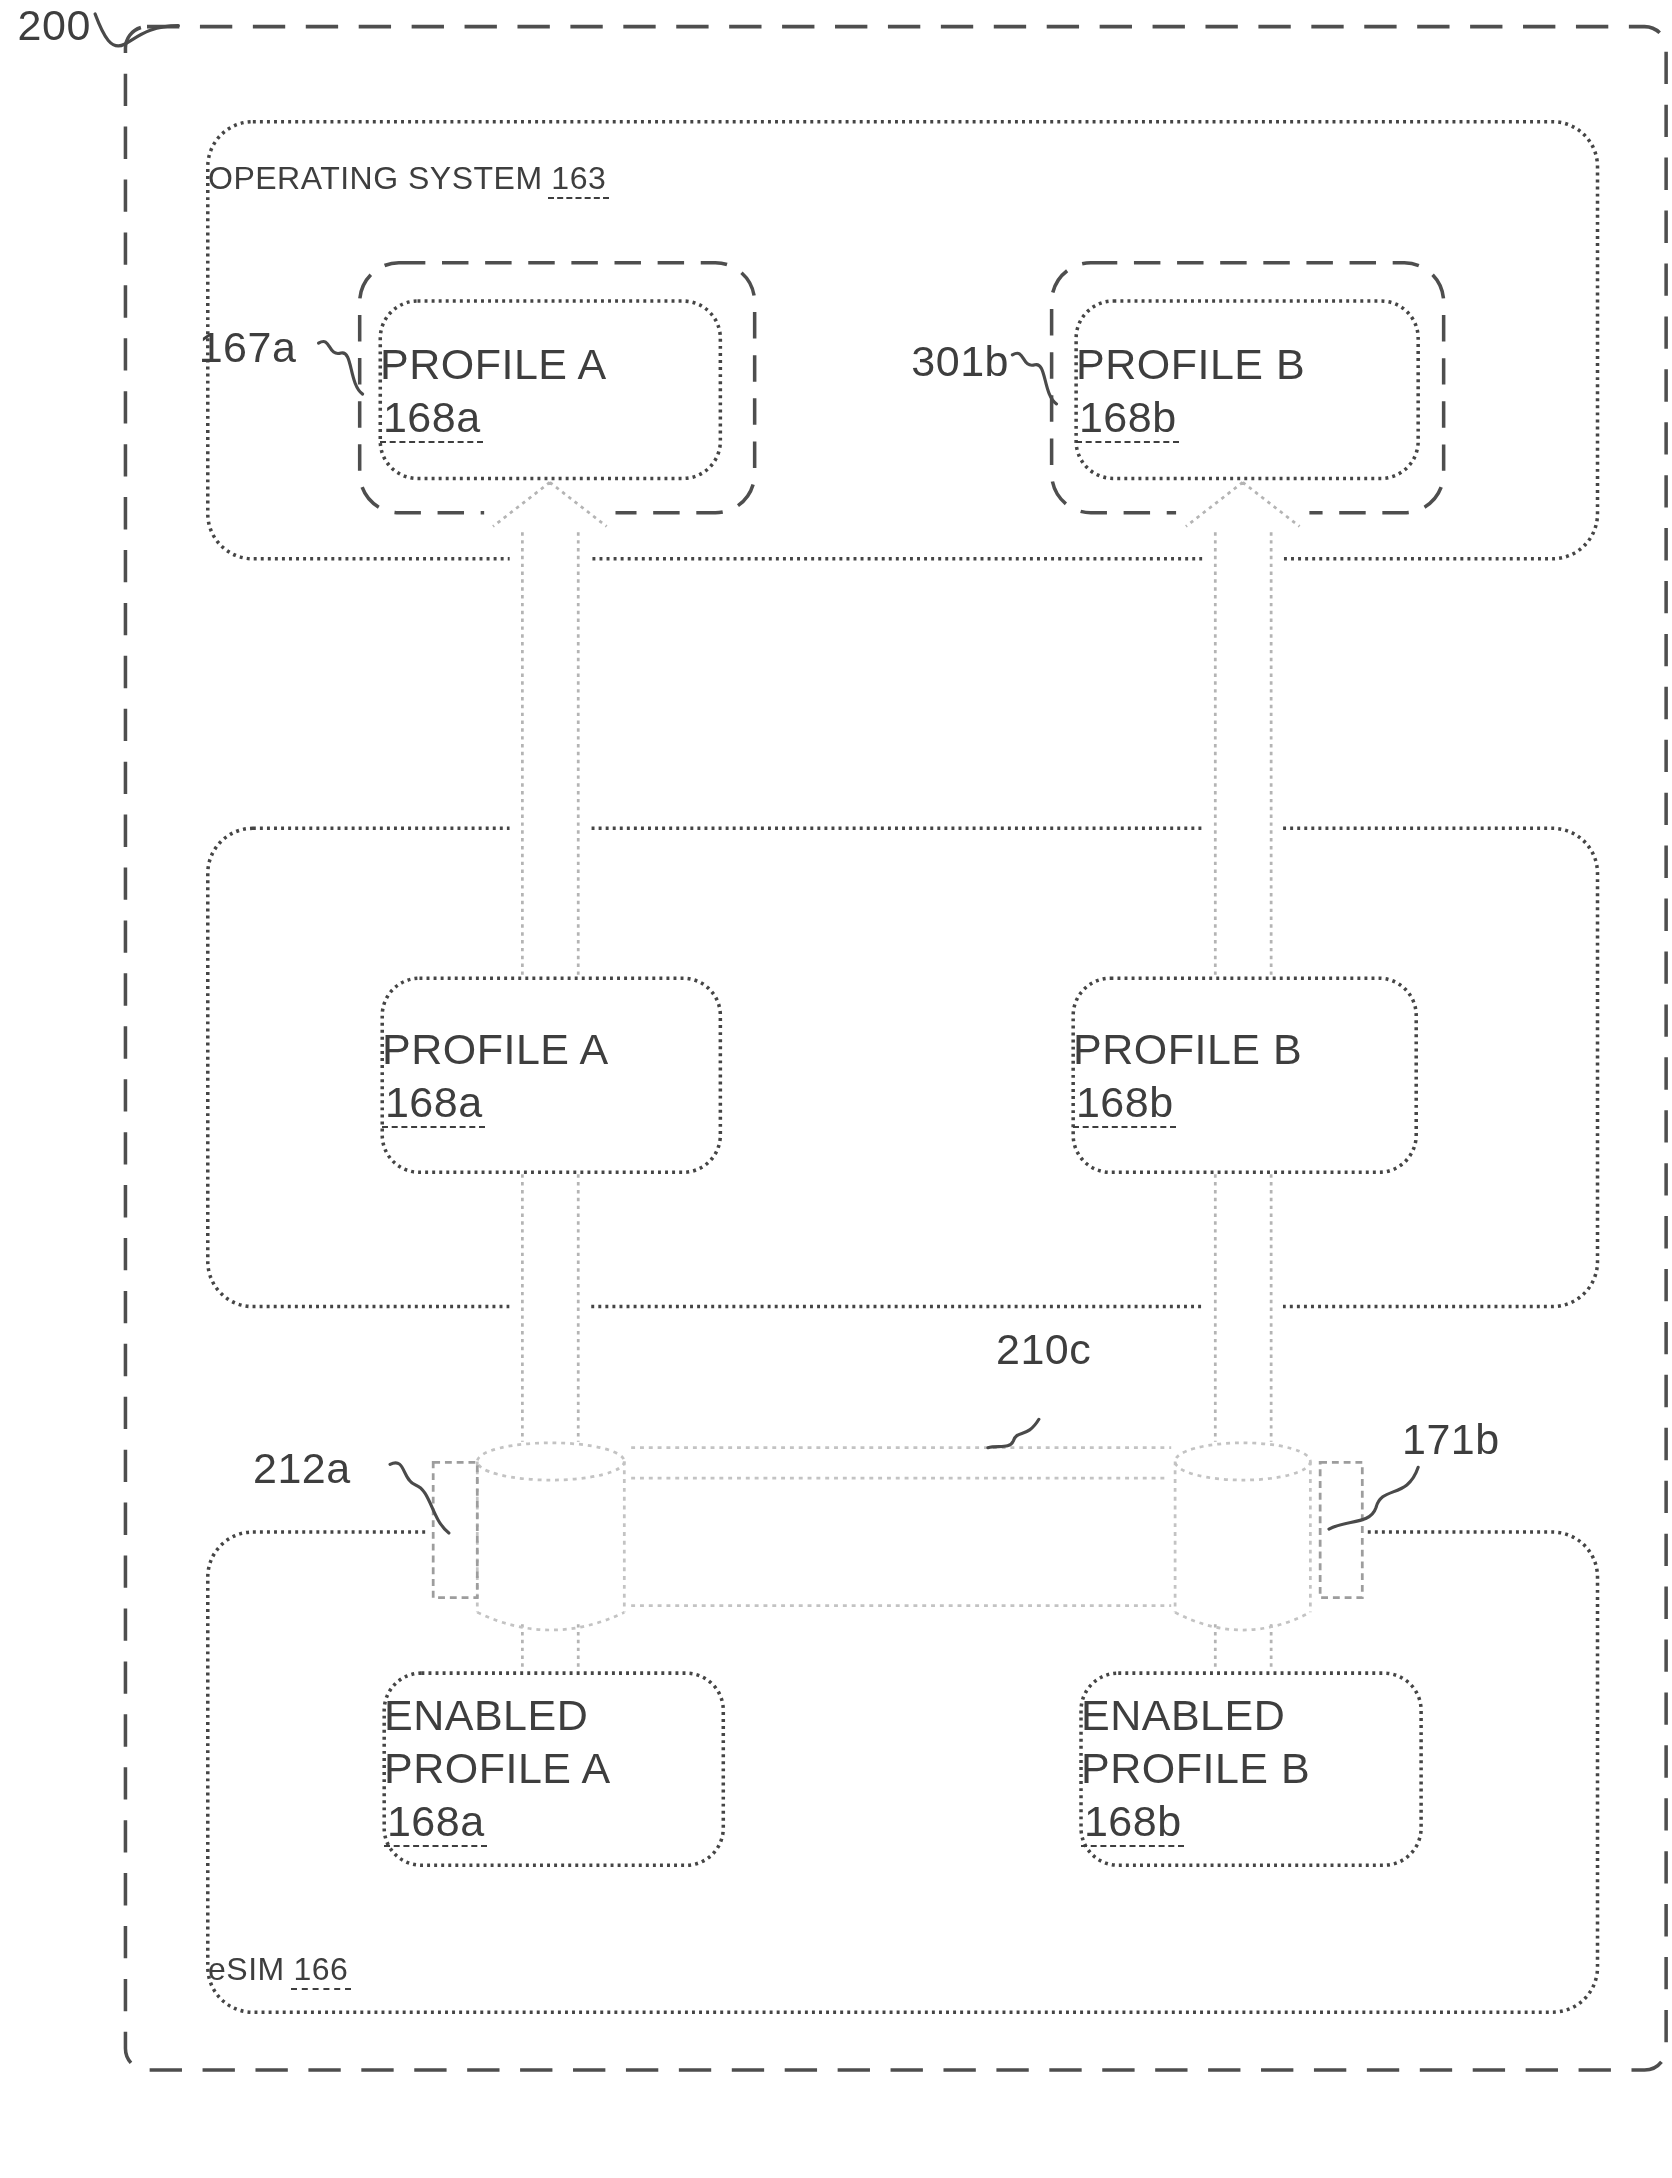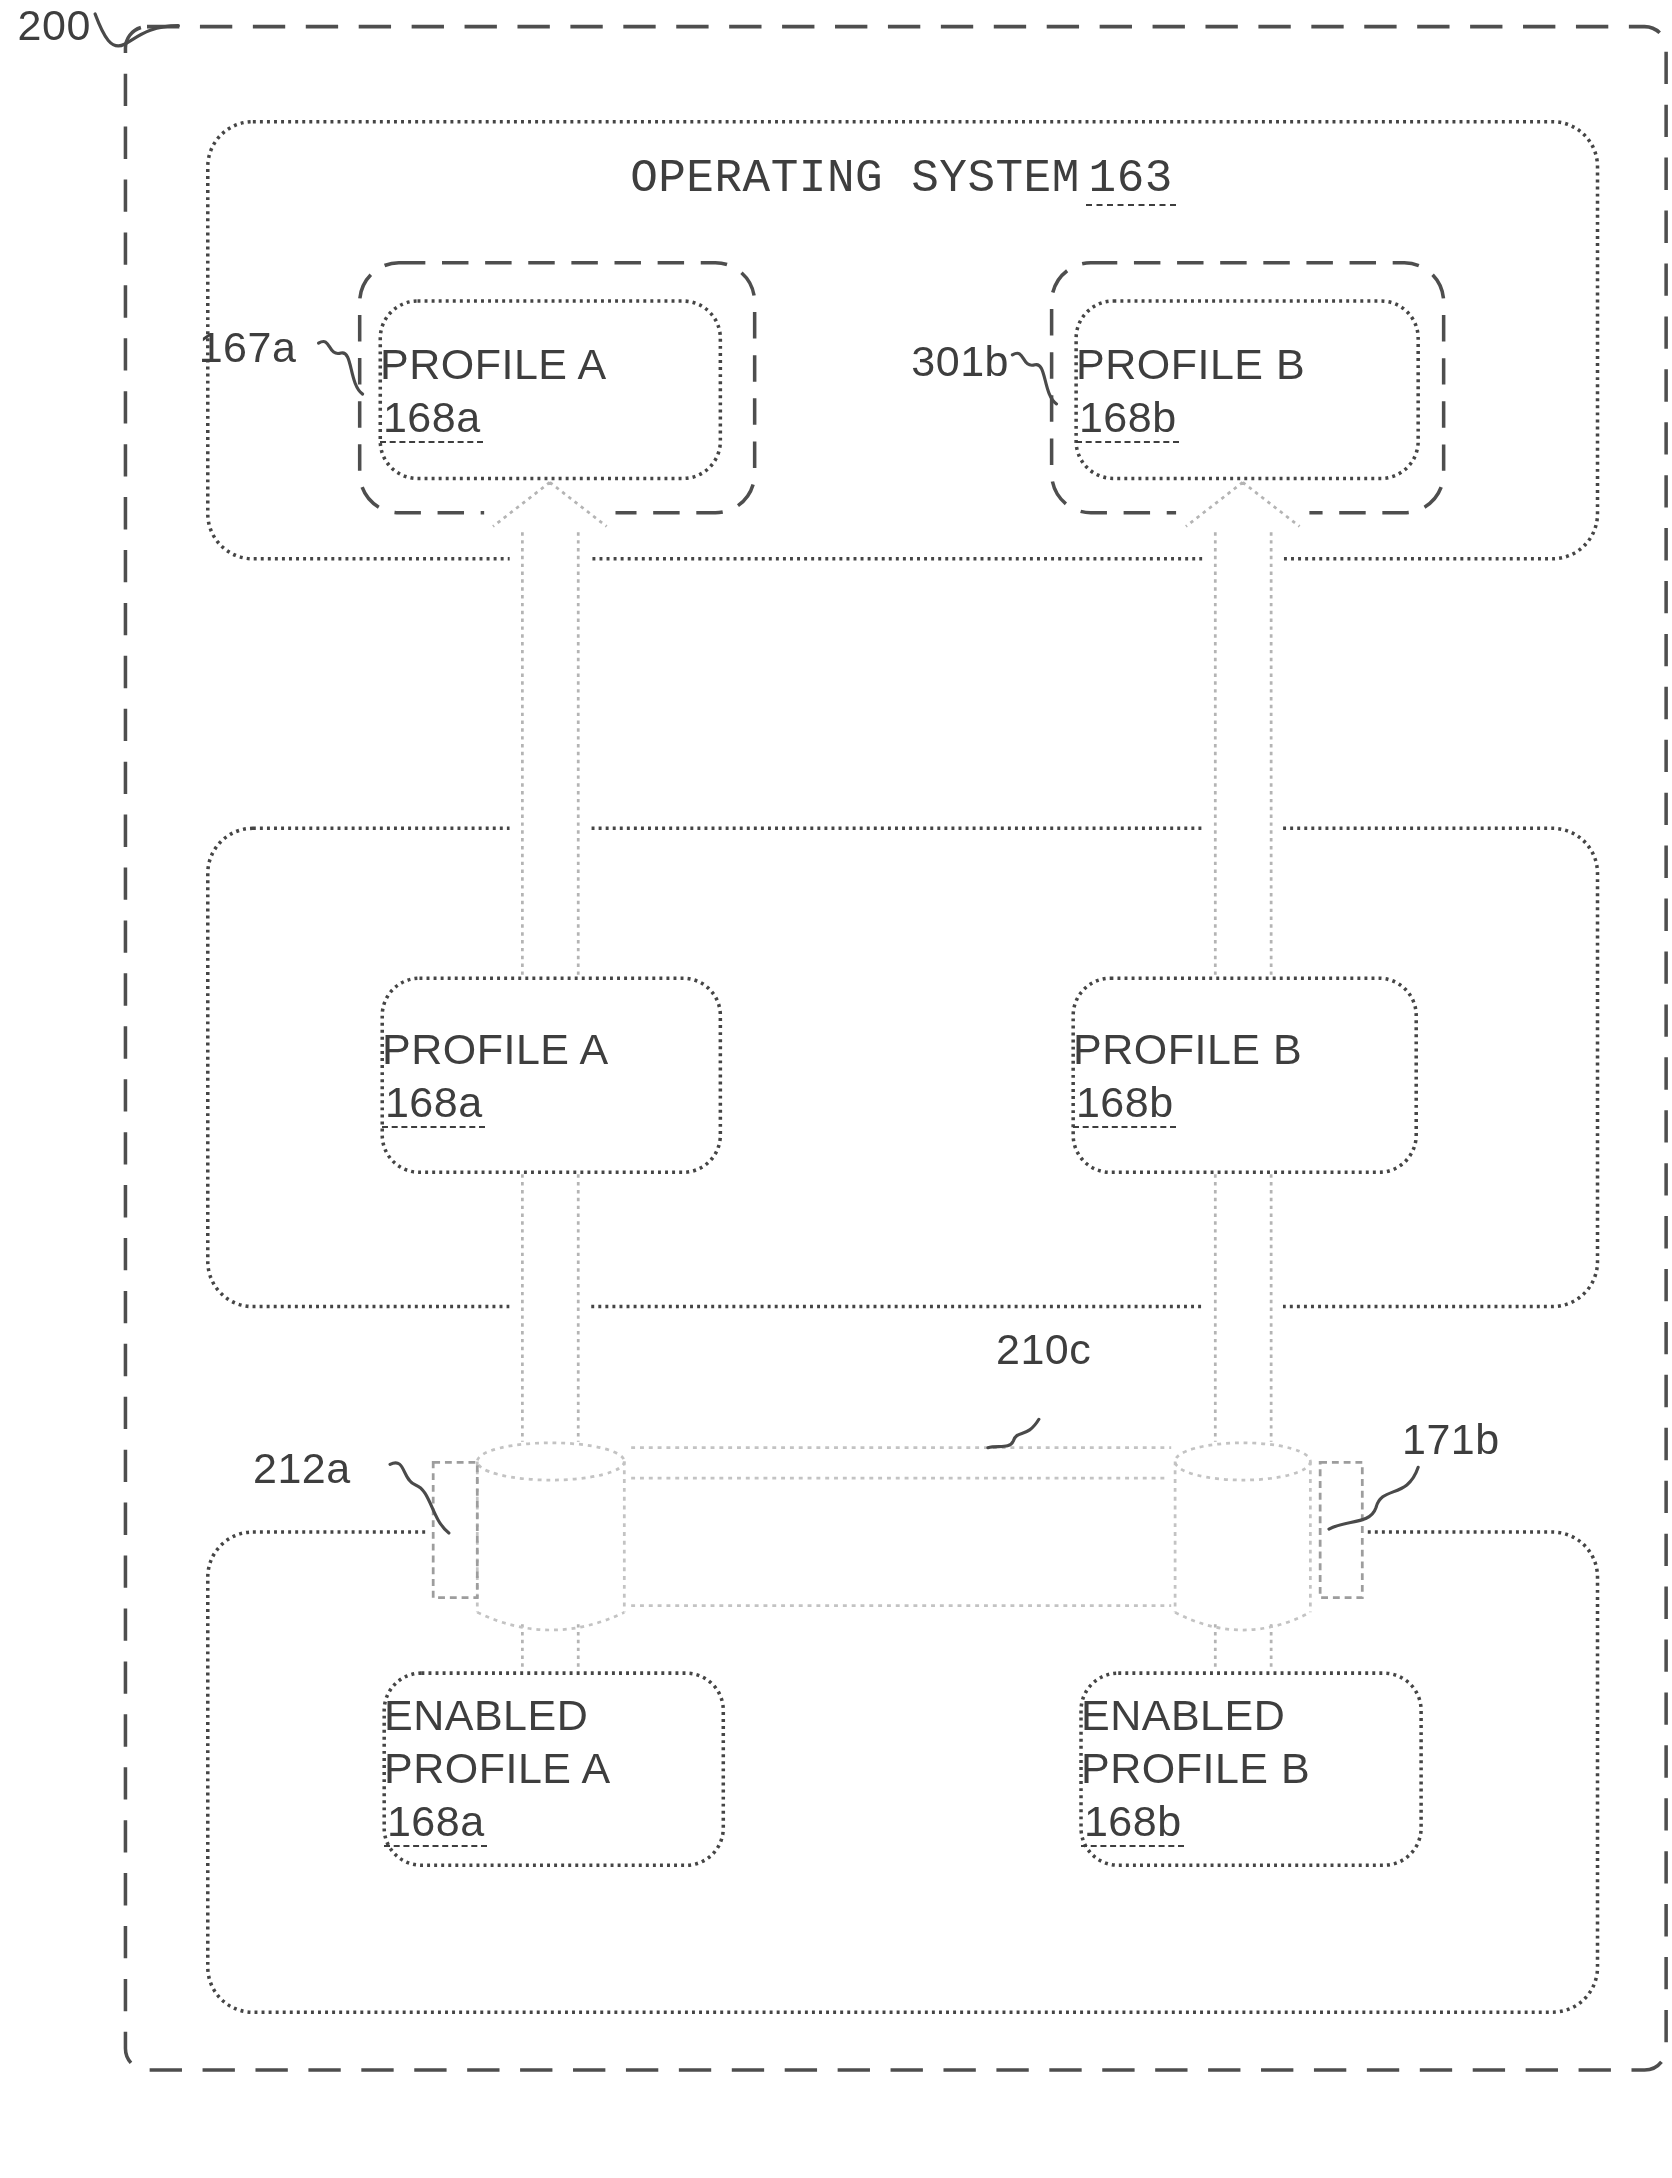--- a/index.html
+++ b/index.html
@@ -14,21 +14,21 @@
   svg.lines{position:absolute;left:0;top:0;}
   .edge-dark{fill:none;stroke:var(--box-line);stroke-width:3.6;stroke-dasharray:3 4.2;}
   .edge-dash{fill:none;stroke:var(--dash-line);stroke-width:3.6;stroke-dasharray:27 17;}
   .edge-outer{fill:none;stroke:var(--dash-line);stroke-width:3.6;stroke-dasharray:33 21;}
   .arrow{fill:none;stroke:var(--arrow-line);stroke-width:2.8;stroke-dasharray:3.5 4.5;}
   .pipe{fill:none;stroke:var(--pipe-line);stroke-width:2.8;stroke-dasharray:4 5;}
   .flange{fill:none;stroke:var(--flange-line);stroke-width:2.8;stroke-dasharray:7 5;}
   .leader{fill:none;stroke:#4a4a4a;stroke-width:3.2;stroke-linecap:round;}
   .mask{fill:var(--bg);stroke:none;}
   .t{position:absolute;color:var(--ink);white-space:nowrap;}
-  .title{font-size:46px;line-height:47px;text-align:center;letter-spacing:0.5px;font-family:Liberation Mono, monospace;}
+  .title{font-size:32px;line-height:47px;text-align:left;letter-spacing:0.5px;}
   .reflbl{font-size:43px;line-height:47px;letter-spacing:0.5px;}
   .stack{text-align:left;font-size:43px;line-height:53px;letter-spacing:0.5px;}
   .stack .ln{display:block;}
   .num{display:inline-block;line-height:1.05;border-bottom:2.9px dashed var(--ink);padding:0 2.9px 1px 2.9px;}
   .title .num{margin-left:5.9px;}
 </style>
 </head>
 <body>
 
 <div class="fig">
@@ -127,15 +127,18 @@
     <span class="ln">ENABLED</span>
     <span class="ln">PROFILE A</span>
     <span class="ln"><span class="num">168a</span></span>
   </div>
   <div class="t stack" style="left:1081px;top:1689px;width:340px;">
     <span class="ln">ENABLED</span>
     <span class="ln">PROFILE B</span>
     <span class="ln"><span class="num">168b</span></span>
   </div>
 
+  <div class="t title" style="left:208px;top:1946px;width:1390px;">
+    <span>eSIM</span><span class="num">166</span>
+  </div>
 
 </div>
 
 
 </body></html>

